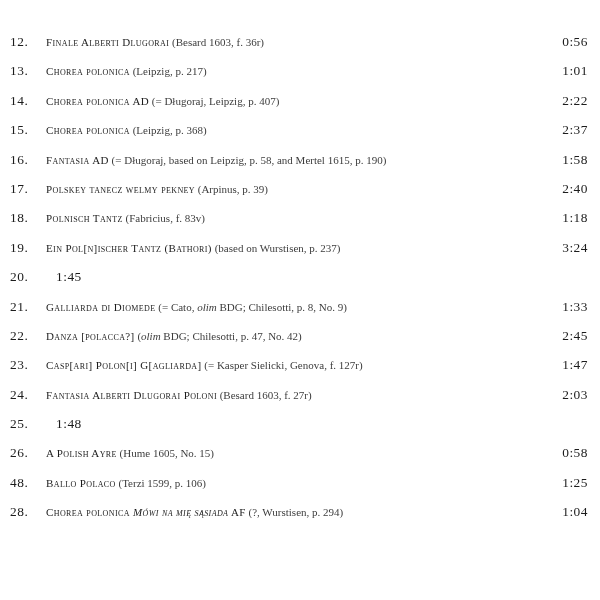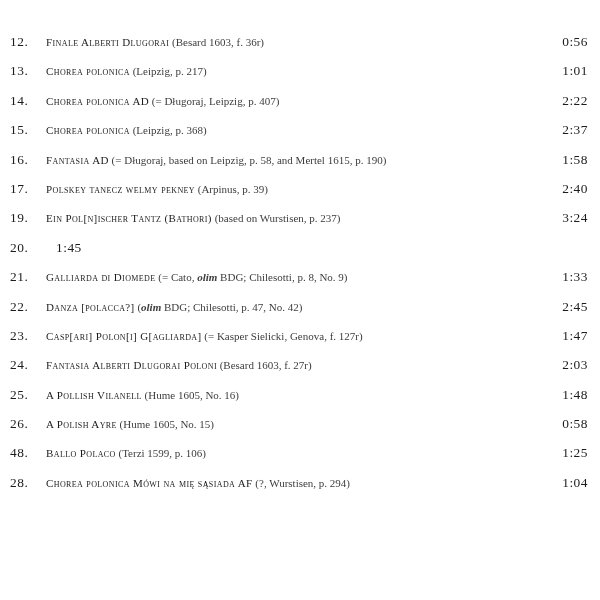--- a/index.html
+++ b/index.html
@@ -9,21 +9,21 @@
   }
   .page {
     position: relative;
     width: 600px;
     height: 600px;
     background: var(--bg, #ffffff);
     font-family: "Liberation Serif", "DejaVu Serif", serif;
     overflow: hidden;
   }
   .tracklist {
-    padding: 22px 12px 0 10px;
+    padding: 34px 12px 0 10px;
   }
   .row {
     display: flex;
     align-items: baseline;
     height: 29.4px;
   }
   .num {
     flex: none;
     width: 36px;
     font-size: 13.4px;
@@ -37,39 +37,38 @@
     overflow: hidden;
     color: var(--secondary, #3d3d3d);
   }
   .seg-sc {
     font-variant: small-caps;
     letter-spacing: 0.035em;
     color: var(--text, #1c1c1c);
   }
   .seg-sci {
     font-variant: small-caps;
+    font-style: italic;
     letter-spacing: 0.035em;
     color: var(--text, #1c1c1c);
     text-align: center;
   }
   .seg-r {
     color: var(--secondary, #3d3d3d);
   }
   .seg-ri {
     color: var(--secondary, #3d3d3d);
     font-style: italic;
-    font-weight: bold;
   }
   .dur {
     flex: none;
     margin-left: 10px;
     font-size: 13.4px;
     letter-spacing: 0.5px;
     color: var(--text, #1c1c1c);
-    margin-top: 12px;
   }
 </style>
 </head>
 <body>
 
 <div class="page">
   <div class="tracklist" id="tracklist">
   <div class="row">
     <span class="num">12.</span>
     <span class="title"><span class="seg-sc">Finale Alberti Dlugorai</span><span class="seg-r"> (Besard 1603, f. 36r)</span></span>
@@ -99,20 +98,25 @@
     <span class="title"><span class="seg-sc">Fantasia AD</span><span class="seg-r"> (= Długoraj, based on Leipzig, p. 58, and Mertel 1615, p. 190)</span></span>
     <span class="dur">1:58</span>
   </div>
 
   <div class="row">
     <span class="num">17.</span>
     <span class="title"><span class="seg-sc">Polskey tanecz welmy pekney</span><span class="seg-r"> (Arpinus, p. 39)</span></span>
     <span class="dur">2:40</span>
   </div>
 
+  <div class="row">
+    <span class="num">18.</span>
+    <span class="title"><span class="seg-sc">Polnisch Tantz</span><span class="seg-r"> (Fabricius, f. 83v)</span></span>
+    <span class="dur">1:18</span>
+  </div>
 
   <div class="row">
     <span class="num">19.</span>
     <span class="title"><span class="seg-sc">Ein Pol[n]ischer Tantz (Bathori)</span><span class="seg-r"> (based on Wurstisen, p. 237)</span></span>
     <span class="dur">3:24</span>
   </div>
 
   <div class="row">
     <span class="num">20.</span>
     <span class="dur">1:45</span>
@@ -137,21 +141,20 @@
   </div>
 
   <div class="row">
     <span class="num">24.</span>
     <span class="title"><span class="seg-sc">Fantasia Alberti Dlugorai Poloni</span><span class="seg-r"> (Besard 1603, f. 27r)</span></span>
     <span class="dur">2:03</span>
   </div>
 
   <div class="row">
     <span class="num">25.</span>
-    <span class="title"><span class="seg-sc">A Pollish Vilanell</span><span class="seg-r"> (Hume 1605, No. 16)</span></span>
     <span class="dur">1:48</span>
   </div>
 
   <div class="row">
     <span class="num">26.</span>
     <span class="title"><span class="seg-sc">A Polish Ayre</span><span class="seg-r"> (Hume 1605, No. 15)</span></span>
     <span class="dur">0:58</span>
   </div>
 
   <div class="row">

